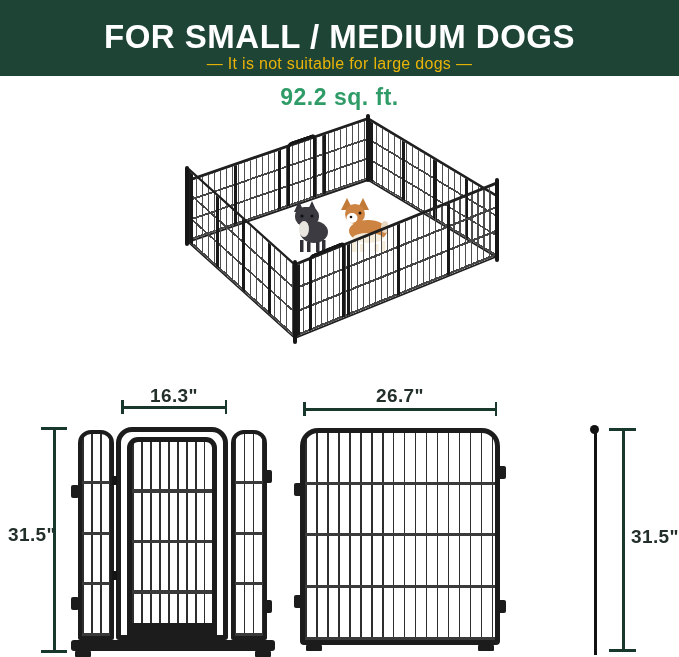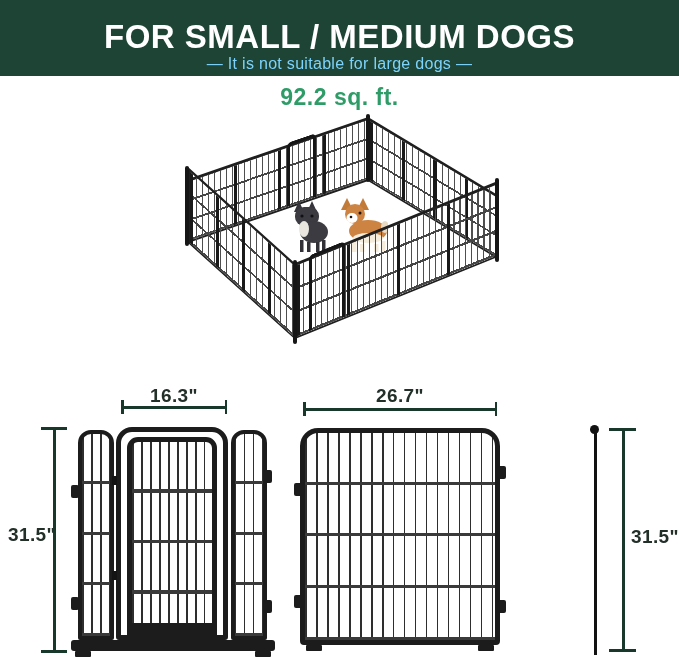--- a/index.html
+++ b/index.html
@@ -3,21 +3,21 @@
 <meta charset="utf-8">
 <style>
   html,body{margin:0;padding:0;background:#ffffff;}
   .page{position:relative;width:679px;height:657px;overflow:hidden;background:#fff;
         font-family:"Liberation Sans","DejaVu Sans",sans-serif;}
 
   
   .banner{position:absolute;left:0;top:0;width:679px;height:76px;background:#1d4434;
           display:flex;flex-direction:column;align-items:center;justify-content:center;gap:2px;}
   .banner-title{color:#ffffff;font-size:33px;font-weight:800;letter-spacing:.5px;line-height:1;margin-top:17px;}
-  .banner-sub{color:#7dd3fc;font-size:16px;font-weight:500;letter-spacing:.3px;}
+  .banner-sub{color:#eab308;font-size:16px;font-weight:500;letter-spacing:.3px;}
 
   
   .area-label{position:absolute;left:0;top:84px;width:679px;text-align:center;
               color:#2f9c68;font-size:23px;font-weight:700;letter-spacing:.5px;}
 
   
   .scene{position:absolute;left:0;top:0;width:679px;height:657px;pointer-events:none;}
   .wall{position:absolute;transform-origin:0 0;box-sizing:border-box;
         border:2px solid #1f1f1f;border-top-width:3px;
         background-image:

